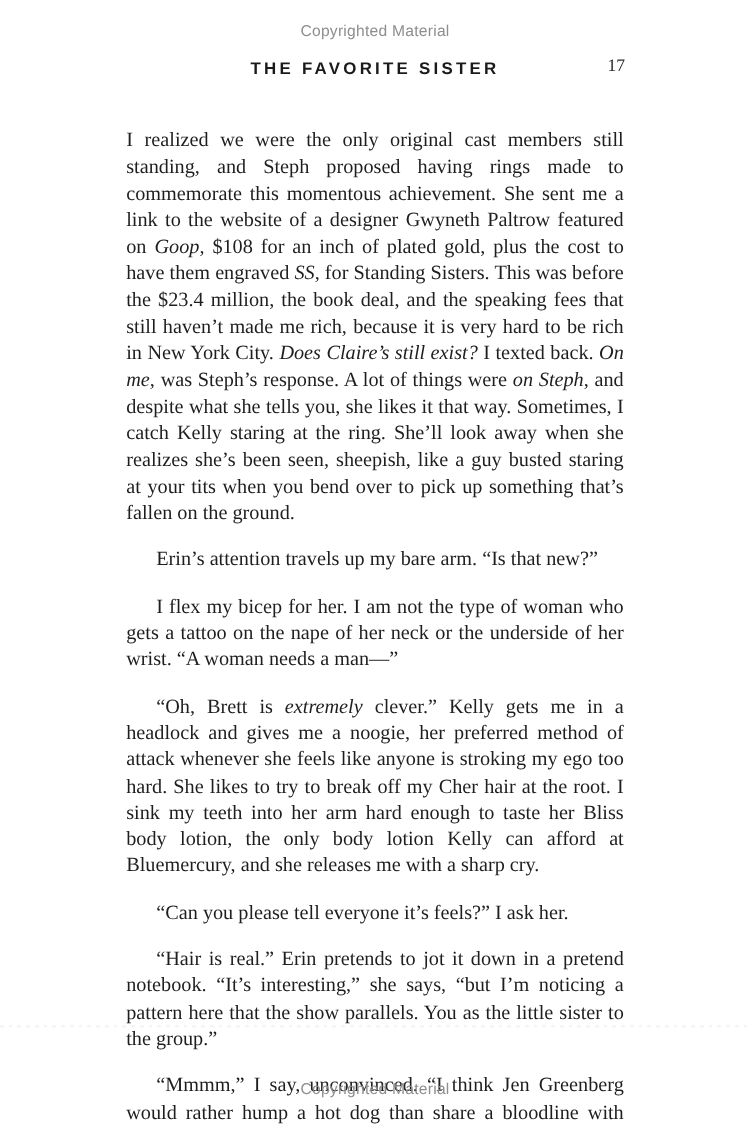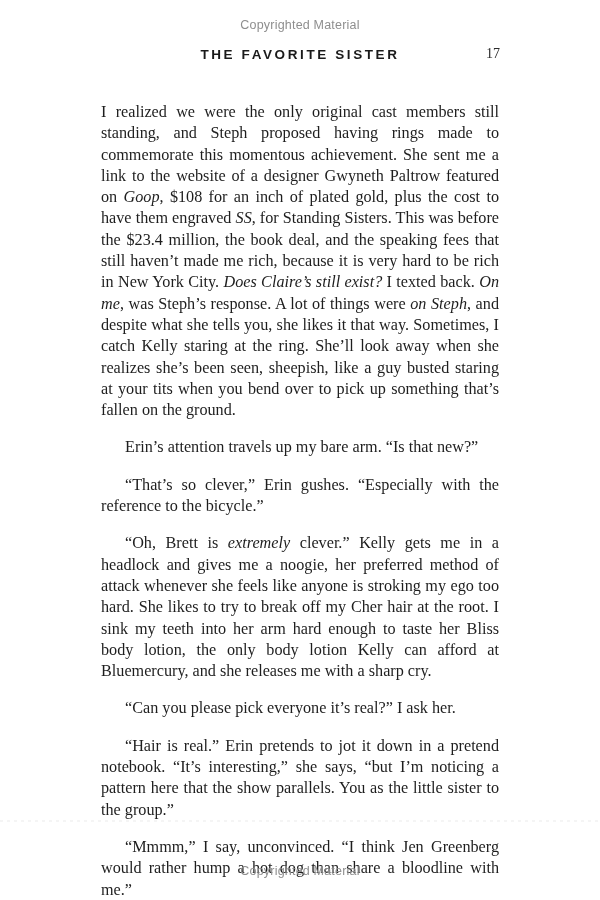--- a/index.html
+++ b/index.html
@@ -91,23 +91,23 @@
 
   <div class="banner top">Copyrighted Material</div>
 
   <div class="running-head">THE FAVORITE SISTER</div>
 
   <div class="page-num">17</div>
 
   <div class="body-text">
       <p class="no-indent"><span>I realized we were the only original cast members still standing, and Steph proposed having rings made to commemorate this momentous achievement. She sent me a link to the website of a designer Gwyneth Paltrow featured on </span><span class="it">Goop</span><span>, $108 for an inch of plated gold, plus the cost to have them engraved </span><span class="it">SS</span><span>, for Standing Sisters. This was before the $23.4 million, the book deal, and the speaking fees that still haven’t made me rich, because it is very hard to be rich in New York City. </span><span class="it">Does Claire’s still exist?</span><span> I texted back. </span><span class="it">On me</span><span>, was Steph’s response. A lot of things were </span><span class="it">on Steph</span><span>, and despite what she tells you, she likes it that way. Sometimes, I catch Kelly staring at the ring. She’ll look away when she realizes she’s been seen, sheepish, like a guy busted staring at your tits when you bend over to pick up something that’s fallen on the ground.</span></p>
       <p class="indent"><span>Erin’s attention travels up my bare arm. “Is that new?”</span></p>
-      <p class="indent"><span>“That’s so clever,” Erin gushes. “Especially with the reference to the bicycle.”</span></p>
+      <p class="indent"><span>I flex my bicep for her. I am not the type of woman who gets a tattoo on the nape of her neck or the underside of her wrist. “A woman needs a man—”</span></p>
       <p class="indent"><span>“Oh, Brett is </span><span class="it">extremely</span><span> clever.” Kelly gets me in a headlock and gives me a noogie, her preferred method of attack whenever she feels like anyone is stroking my ego too hard. She likes to try to break off my Cher hair at the root. I sink my teeth into her arm hard enough to taste her Bliss body lotion, the only body lotion Kelly can afford at Bluemercury, and she releases me with a sharp cry.</span></p>
-      <p class="indent"><span>“Can you please pick everyone it’s real?” I ask her.</span></p>
+      <p class="indent"><span>“Can you please tell everyone it’s feels?” I ask her.</span></p>
       <p class="indent"><span>“Hair is real.” Erin pretends to jot it down in a pretend notebook. “It’s interesting,” she says, “but I’m noticing a pattern here that the show parallels. You as the little sister to the group.”</span></p>
       <p class="indent"><span>“Mmmm,” I say, unconvinced. “I think Jen Greenberg would rather hump a hot dog than share a bloodline with me.”</span></p>
     </div>
 
   <div class="page-edge"></div>
 
   <div class="banner bottom">Copyrighted Material</div>
 
 </div>
 

